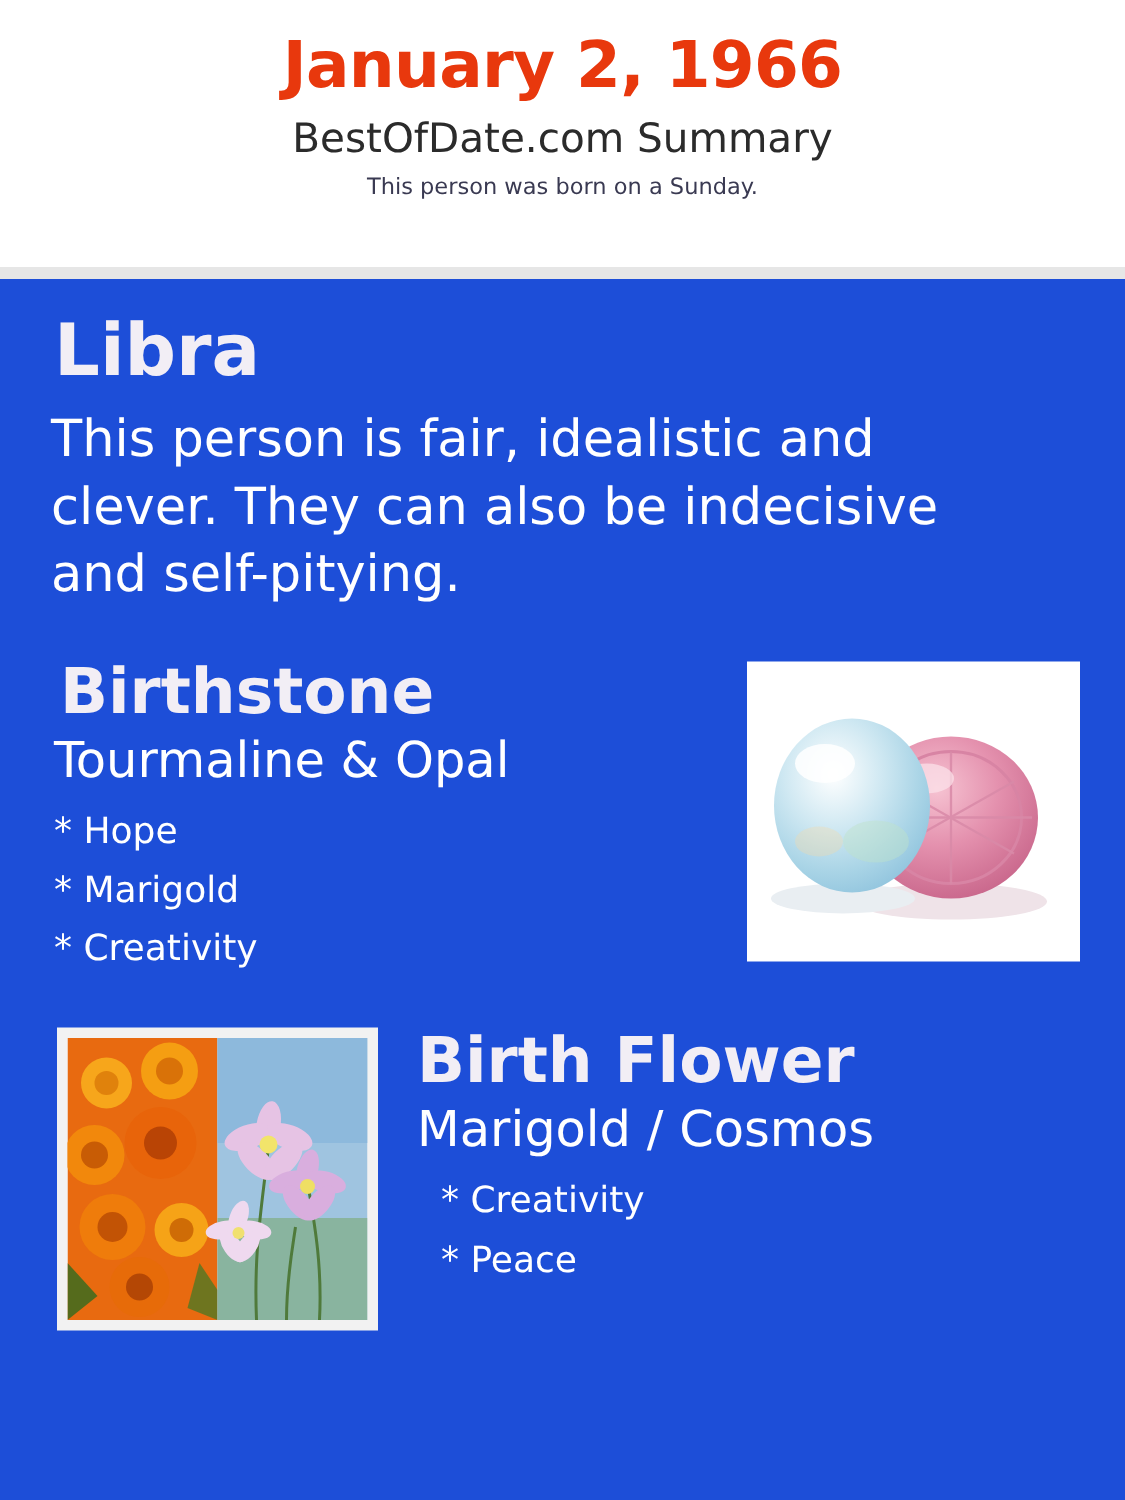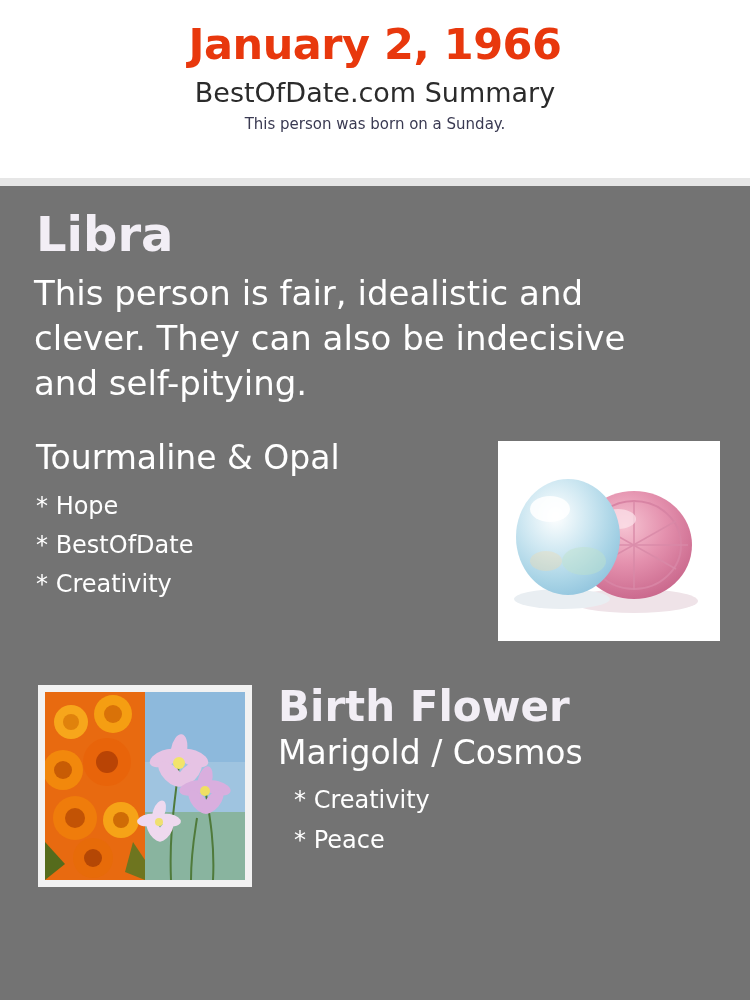--- a/index.html
+++ b/index.html
@@ -49,21 +49,21 @@
     margin: 0;
   }
   .divider {
     height: 8px;
     background: #e6e6e6;
     width: 100%;
   }
 
   
   .body-purple {
-    background: #737373;
+    background: #1d4ed8;
     color: #ffffff;
     padding: 22px 30px 0 30px;
     box-sizing: border-box;
     height: 814px;
     position: relative;
   }
 
   .sign-name {
     font-size: 48px;
     font-weight: bold;
@@ -190,24 +190,25 @@
 
   <div class="divider"></div>
 
   <div class="body-purple">
 
     <div class="sign-name">Libra</div>
     <div class="sign-desc">This person is fair, idealistic and clever. They can also be indecisive and self-pitying.</div>
 
     <div class="stone-row">
       <div class="stone-text">
+        <div class="section-title">Birthstone</div>
         <div class="section-sub">Tourmaline &amp; Opal</div>
         <ul class="bullets">
           <li>* Hope</li>
-          <li>* BestOfDate</li>
+          <li>* Marigold</li>
           <li>* Creativity</li>
         </ul>
       </div>
 
       <div class="stone-img">
         <svg class="stone-canvas" viewBox="0 0 206 184">
           <rect x="0" y="0" width="206" height="184" fill="#ffffff"></rect>
           <defs>
             <radialGradient id="opalg" cx="38%" cy="32%" r="75%">
               <stop offset="0%" stop-color="#ffffff"></stop>

